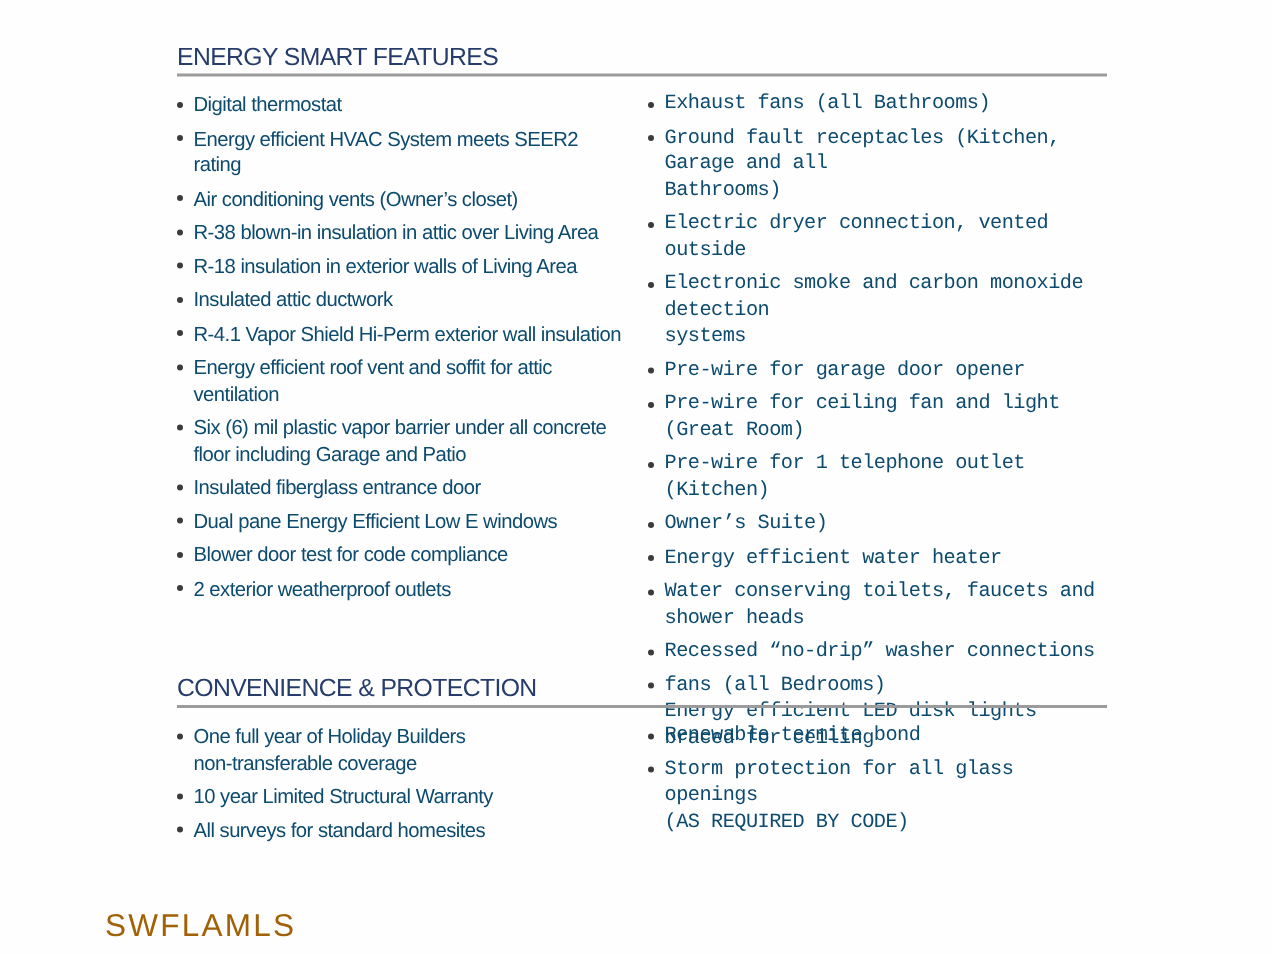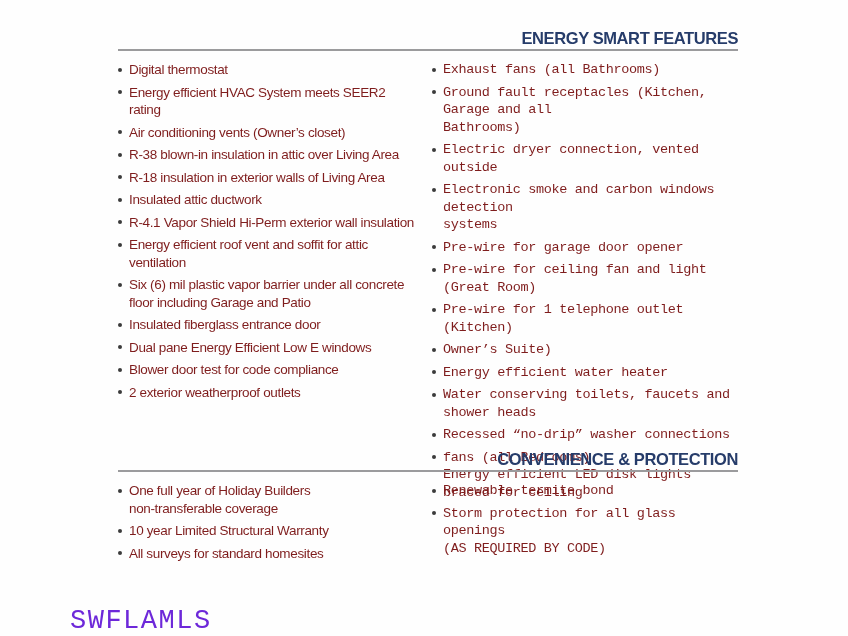--- a/index.html
+++ b/index.html
@@ -12,25 +12,24 @@
     font-family: "Liberation Sans", sans-serif;
     overflow: hidden;
   }
   .section {
     position: absolute;
     left: 118px;
     width: 620px;
   }
   .section-title {
     font-size: 16.5px;
-    font-weight: bold;
+    font-weight: normal;
     letter-spacing: -0.4px;
     color: #263c6a;
     line-height: 19px;
-    text-align: right;
   }
   .rule {
     margin-top: 1px;
     height: 2px;
     background: #9b9b9d;
   }
   .columns {
     display: flex;
     margin-top: 10px;
   }
@@ -39,41 +38,41 @@
   ul.feature-list {
     list-style: none;
   }
   ul.feature-list li {
     position: relative;
     padding-left: 11px;
     margin-bottom: 5px;
     font-size: 13.5px;
     letter-spacing: -0.35px;
     line-height: 17.5px;
-    color: #7f1d1d;
+    color: #0c4a6e;
   }
   ul.feature-list li::before {
     content: "";
     position: absolute;
     left: 0;
     top: 6.5px;
     width: 4px;
     height: 4px;
     border-radius: 50%;
     background: #3b3b3b;
   }
   ul.feature-list .line { display: block; }
   .watermark {
     position: absolute;
     left: 70px;
     top: 606px;
-    font-family: Liberation Mono, monospace;
-    font-size: 27px;
+    font-family: Liberation Sans, sans-serif;
+    font-size: 21px;
     letter-spacing: 1.5px;
-    color: #6d28d9;
+    color: #a16207;
   }
 </style>
 </head>
 <body>
 
 <div>
 
   <div class="section" style="top: 29px;">
     <div class="section-title">ENERGY SMART FEATURES</div>
     <div class="rule"></div>
@@ -129,21 +128,21 @@
               <span class="line">Exhaust fans (all Bathrooms)</span>
             </li>
             <li>
               <span class="line">Ground fault receptacles (Kitchen, Garage and all</span>
               <span class="line">Bathrooms)</span>
             </li>
             <li>
               <span class="line">Electric dryer connection, vented outside</span>
             </li>
             <li>
-              <span class="line">Electronic smoke and carbon windows detection</span>
+              <span class="line">Electronic smoke and carbon monoxide detection</span>
               <span class="line">systems</span>
             </li>
             <li>
               <span class="line">Pre-wire for garage door opener</span>
             </li>
             <li>
               <span class="line">Pre-wire for ceiling fan and light (Great Room)</span>
             </li>
             <li>
               <span class="line">Pre-wire for 1 telephone outlet (Kitchen)</span>

